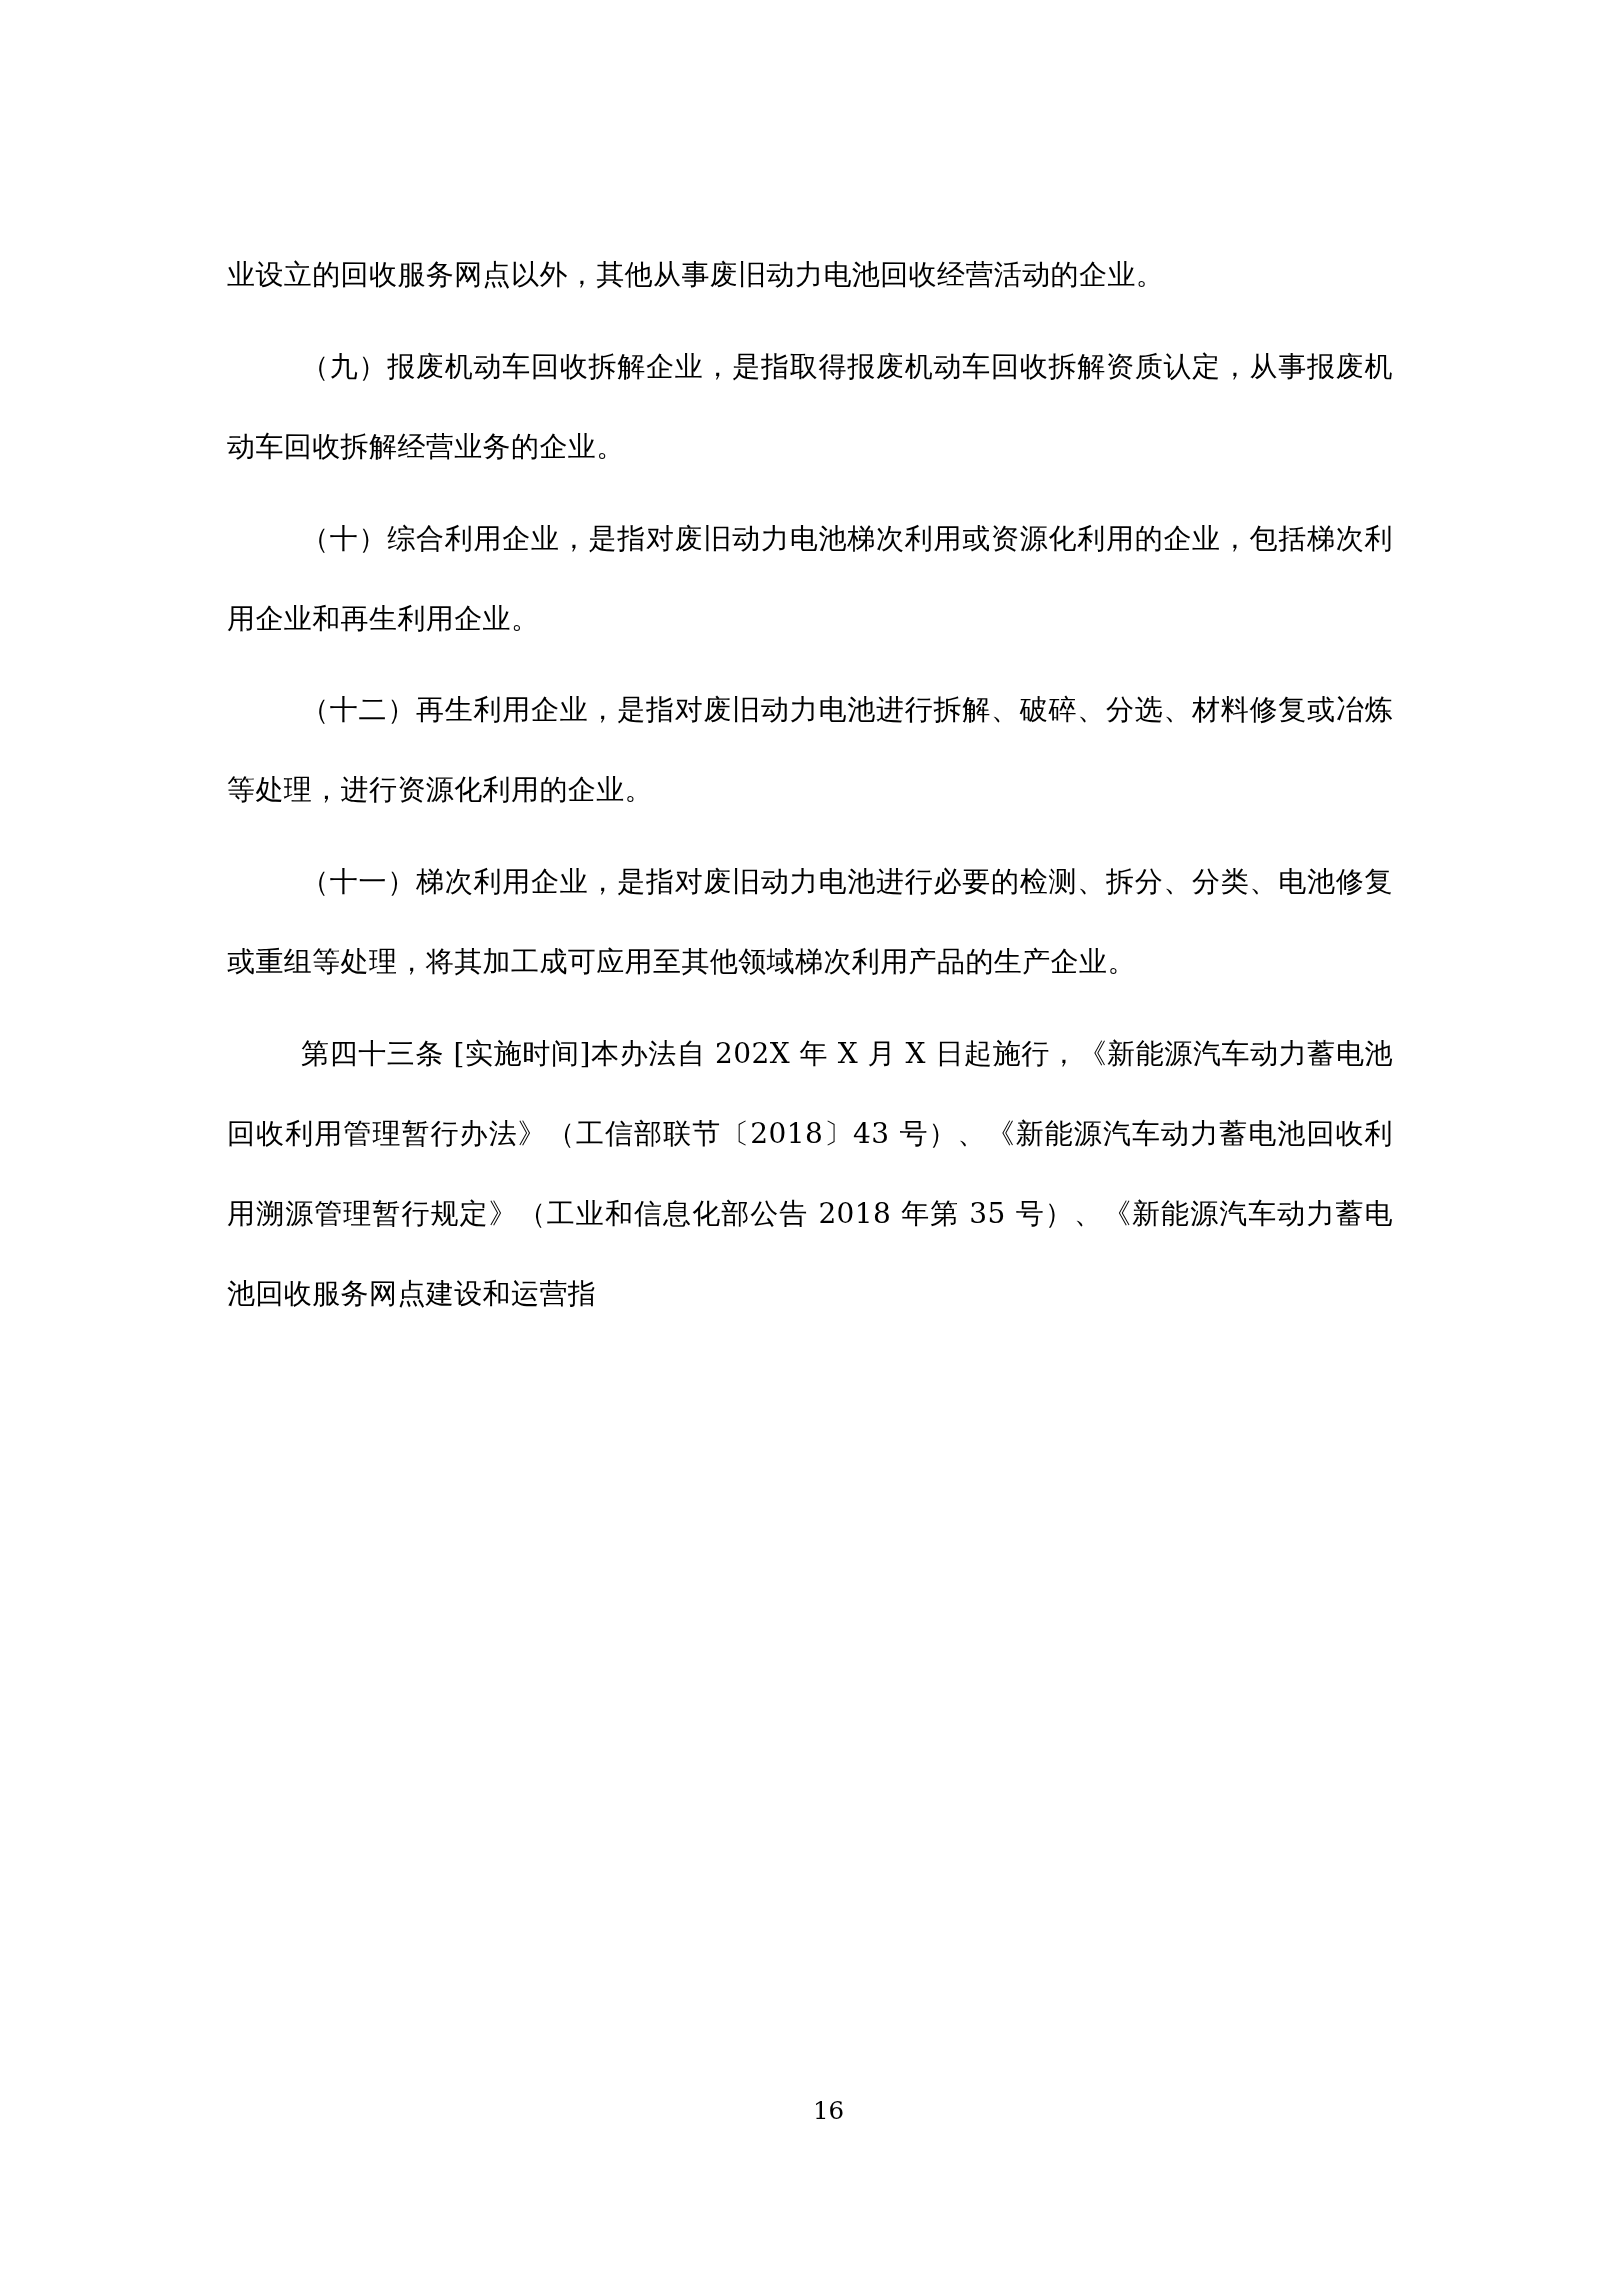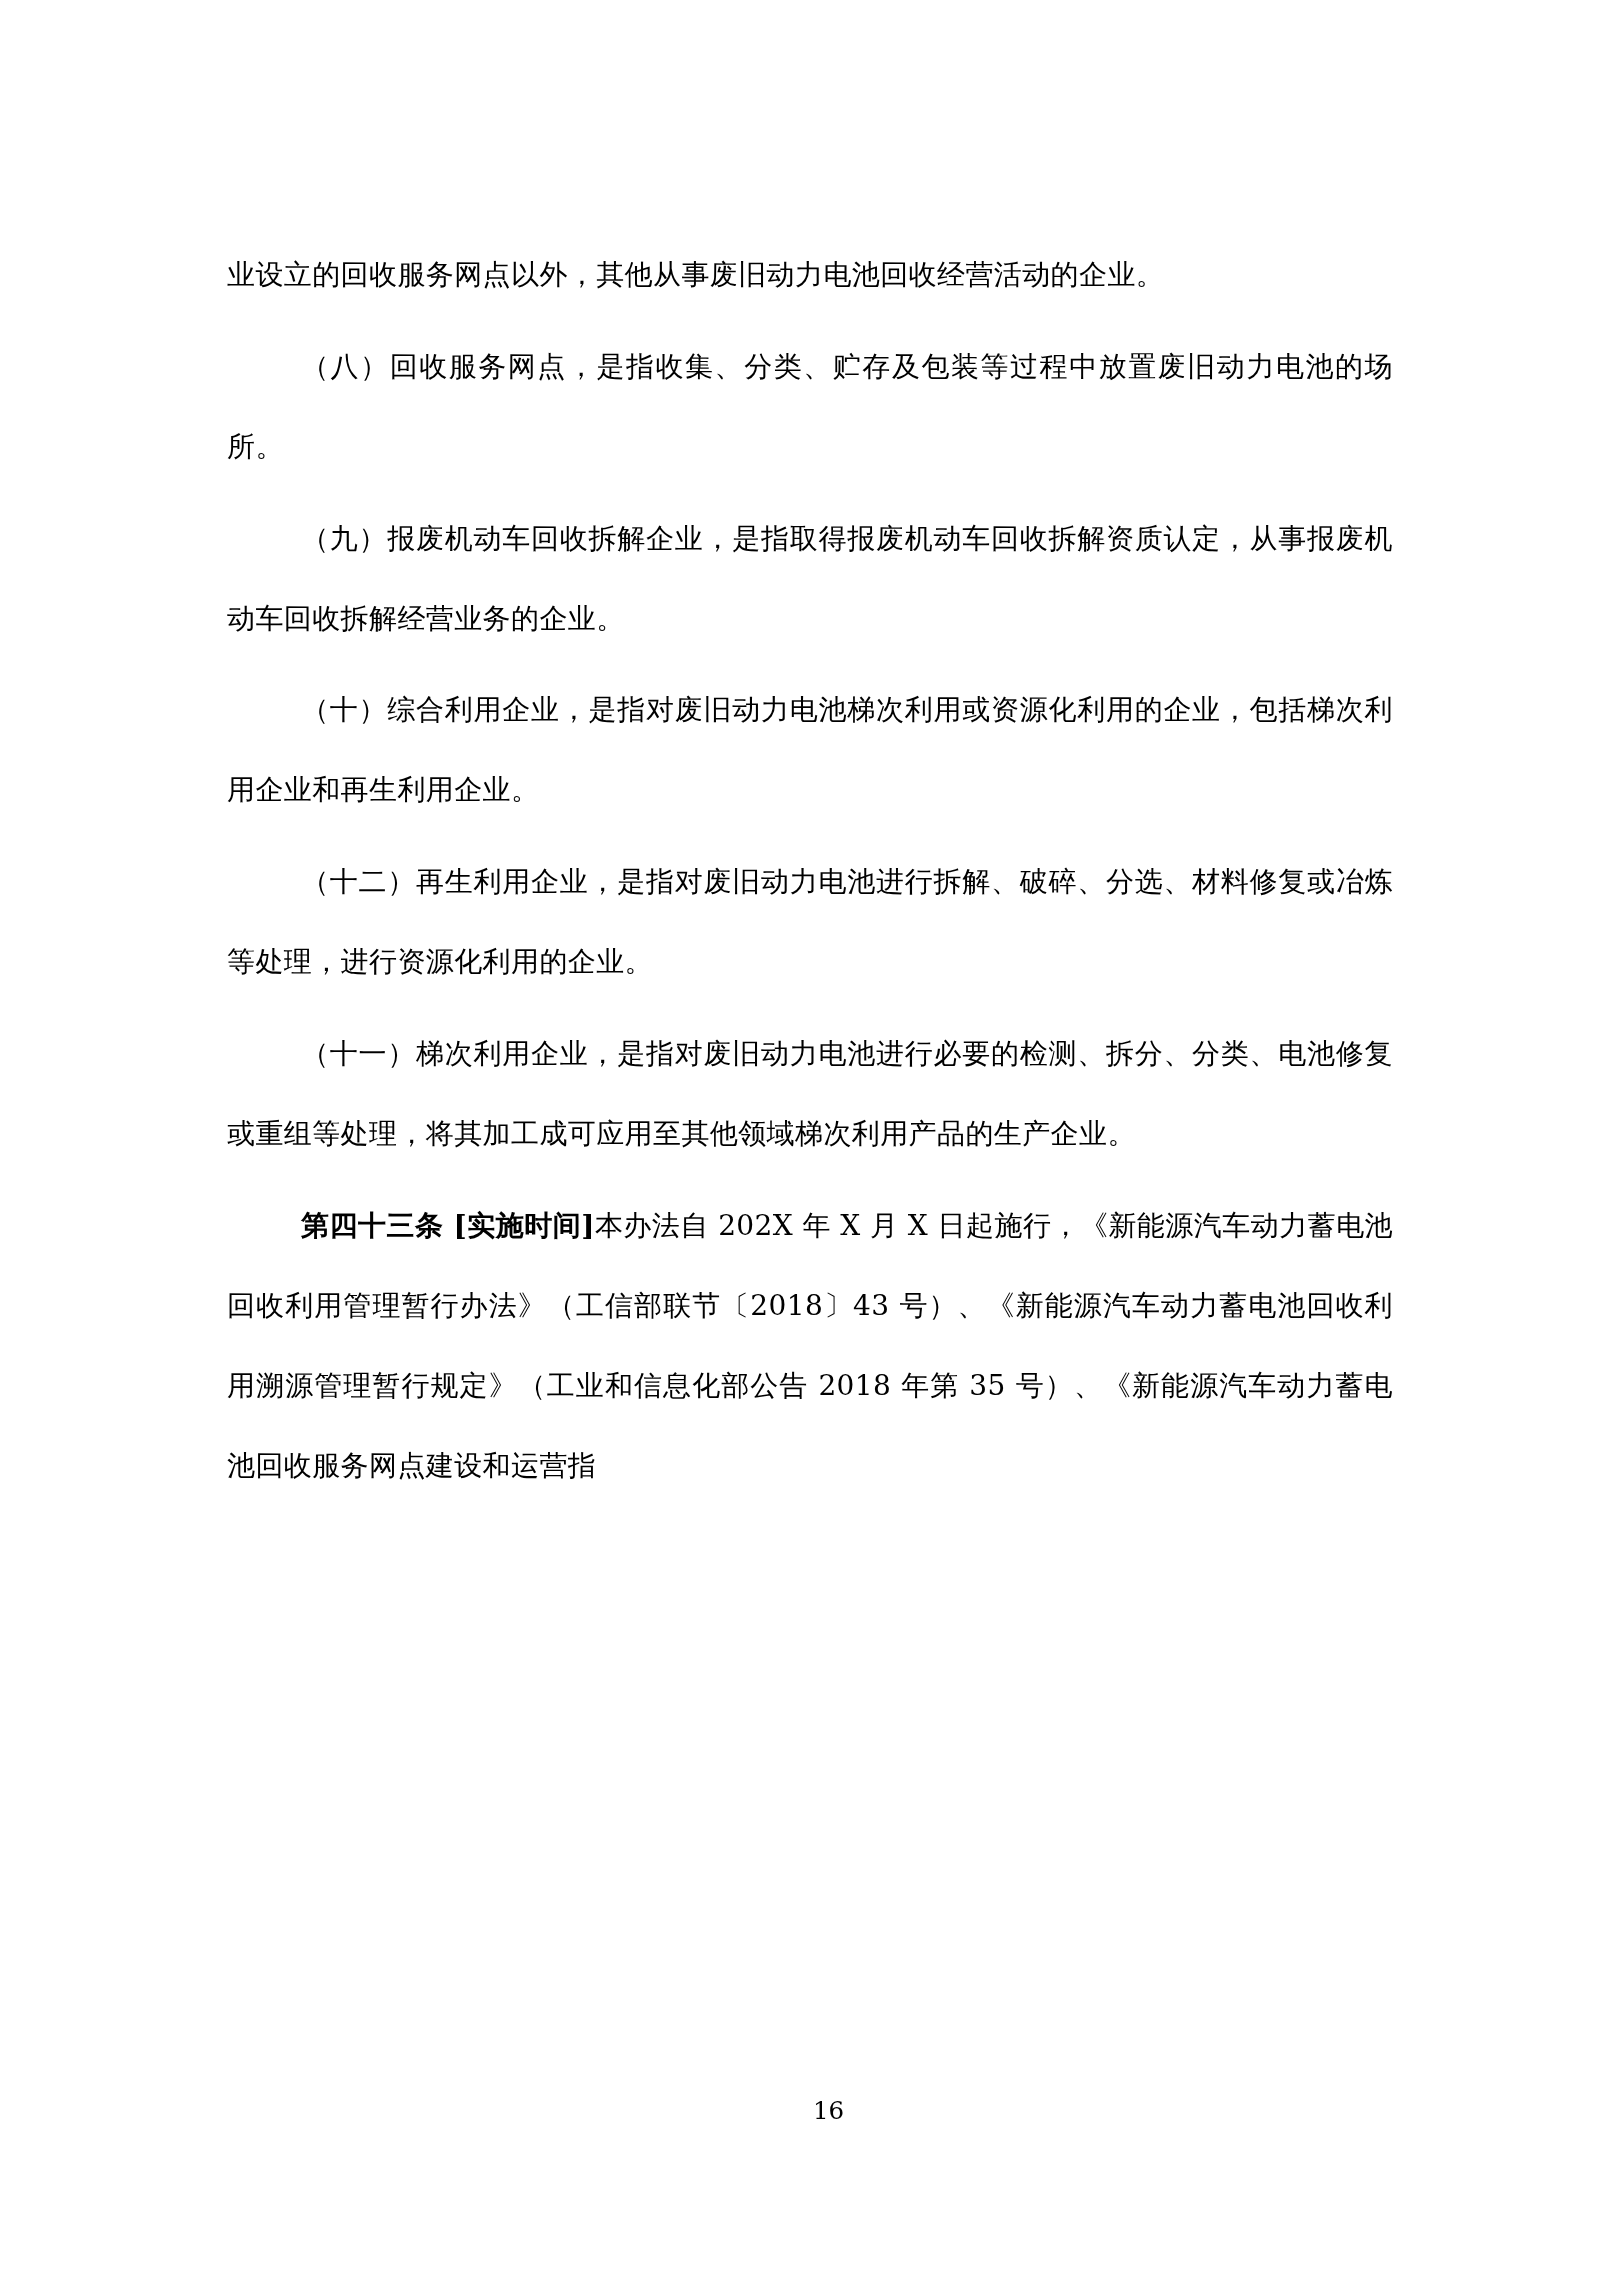--- a/index.html
+++ b/index.html
@@ -30,21 +30,21 @@
     letter-spacing: 0.4px;
     margin: 0 0 0 0;
   }
   .indent {
     text-indent: 74px;
   }
   .para-gap {
     margin-top: 11.8px;
   }
   .bold {
-    font-weight: bold;
+    font-weight: normal;
   }
   .footer {
     position: absolute;
     left: 0;
     right: 0;
     top: 2096px;
     text-align: center;
     font-size: 24.5px;
     font-family: "DejaVu Serif", "Liberation Serif", serif;
     color: #000000;
@@ -53,21 +53,20 @@
 </style>
 </head>
 <body>
 
 <div class="page">
 
   <div class="content">
 
     <p class="para">业设立的回收服务网点以外，其他从事废旧动力电池回收经营活动的企业。</p>
 
-    <p class="para indent para-gap">（八）回收服务网点，是指收集、分类、贮存及包装等过程中放置废旧动力电池的场所。</p>
 
     <p class="para indent para-gap">（九）报废机动车回收拆解企业，是指取得报废机动车回收拆解资质认定，从事报废机动车回收拆解经营业务的企业。</p>
 
     <p class="para indent para-gap">（十）综合利用企业，是指对废旧动力电池梯次利用或资源化利用的企业，包括梯次利用企业和再生利用企业。</p>
 
     <p class="para indent para-gap">（十二）再生利用企业，是指对废旧动力电池进行拆解、破碎、分选、材料修复或冶炼等处理，进行资源化利用的企业。</p>
 
     <p class="para indent para-gap">（十一）梯次利用企业，是指对废旧动力电池进行必要的检测、拆分、分类、电池修复或重组等处理，将其加工成可应用至其他领域梯次利用产品的生产企业。</p>
 
     <p class="para indent para-gap"><span class="bold">第四十三条 [实施时间]</span><span>本办法自 202X 年 X 月 X 日起施行，《新能源汽车动力蓄电池回收利用管理暂行办法》（工信部联节〔2018〕43 号）、《新能源汽车动力蓄电池回收利用溯源管理暂行规定》（工业和信息化部公告 2018 年第 35 号）、《新能源汽车动力蓄电池回收服务网点建设和运营指</span></p>

